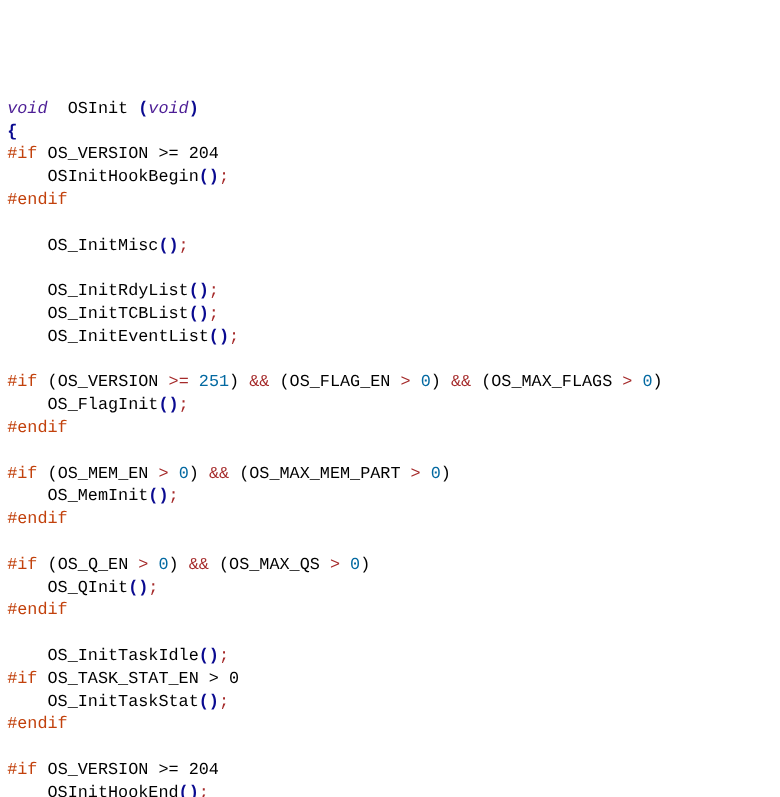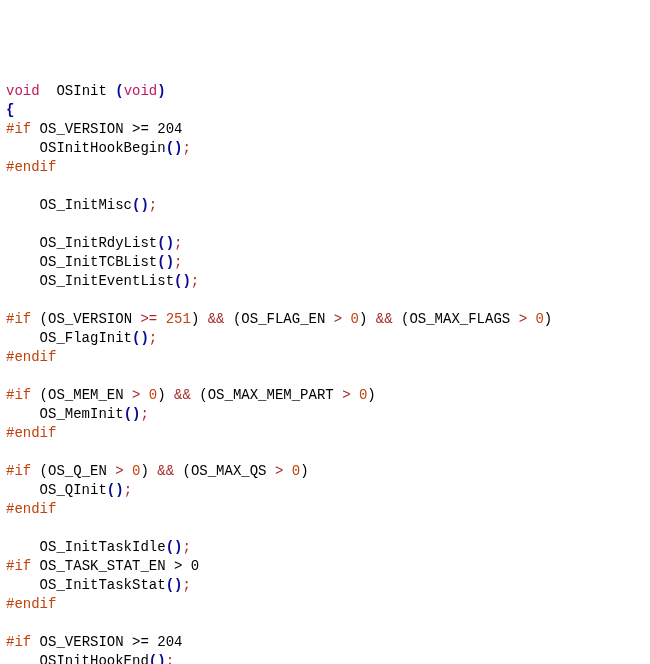--- a/index.html
+++ b/index.html
@@ -5,24 +5,24 @@
   body {
     margin: 0;
     padding: 6px 6px;
     background: #ffffff;
     font-family: "Courier New", monospace;
     font-size: 14px;
     line-height: 19px;
     white-space: pre;
     color: #000;
   }
-  .kw    { color: #be185d; }   
+  .kw    { color: #4c1d95; font-style: italic; }   
   .paren { color: #0a0a90; font-weight: bold; } 
   .pp    { color: #c2410c; }   
-  .num   { color: #c2410c; }   
+  .num   { color: #0369a1; }   
   .op    { color: #a52a2a; }   
   .name  { color: #000000; text-align: right; }   
   .semi  { color: #a52a2a; }   
   .code-block { display:block; }
 </style>
 </head>
 <body>
 
 
 

